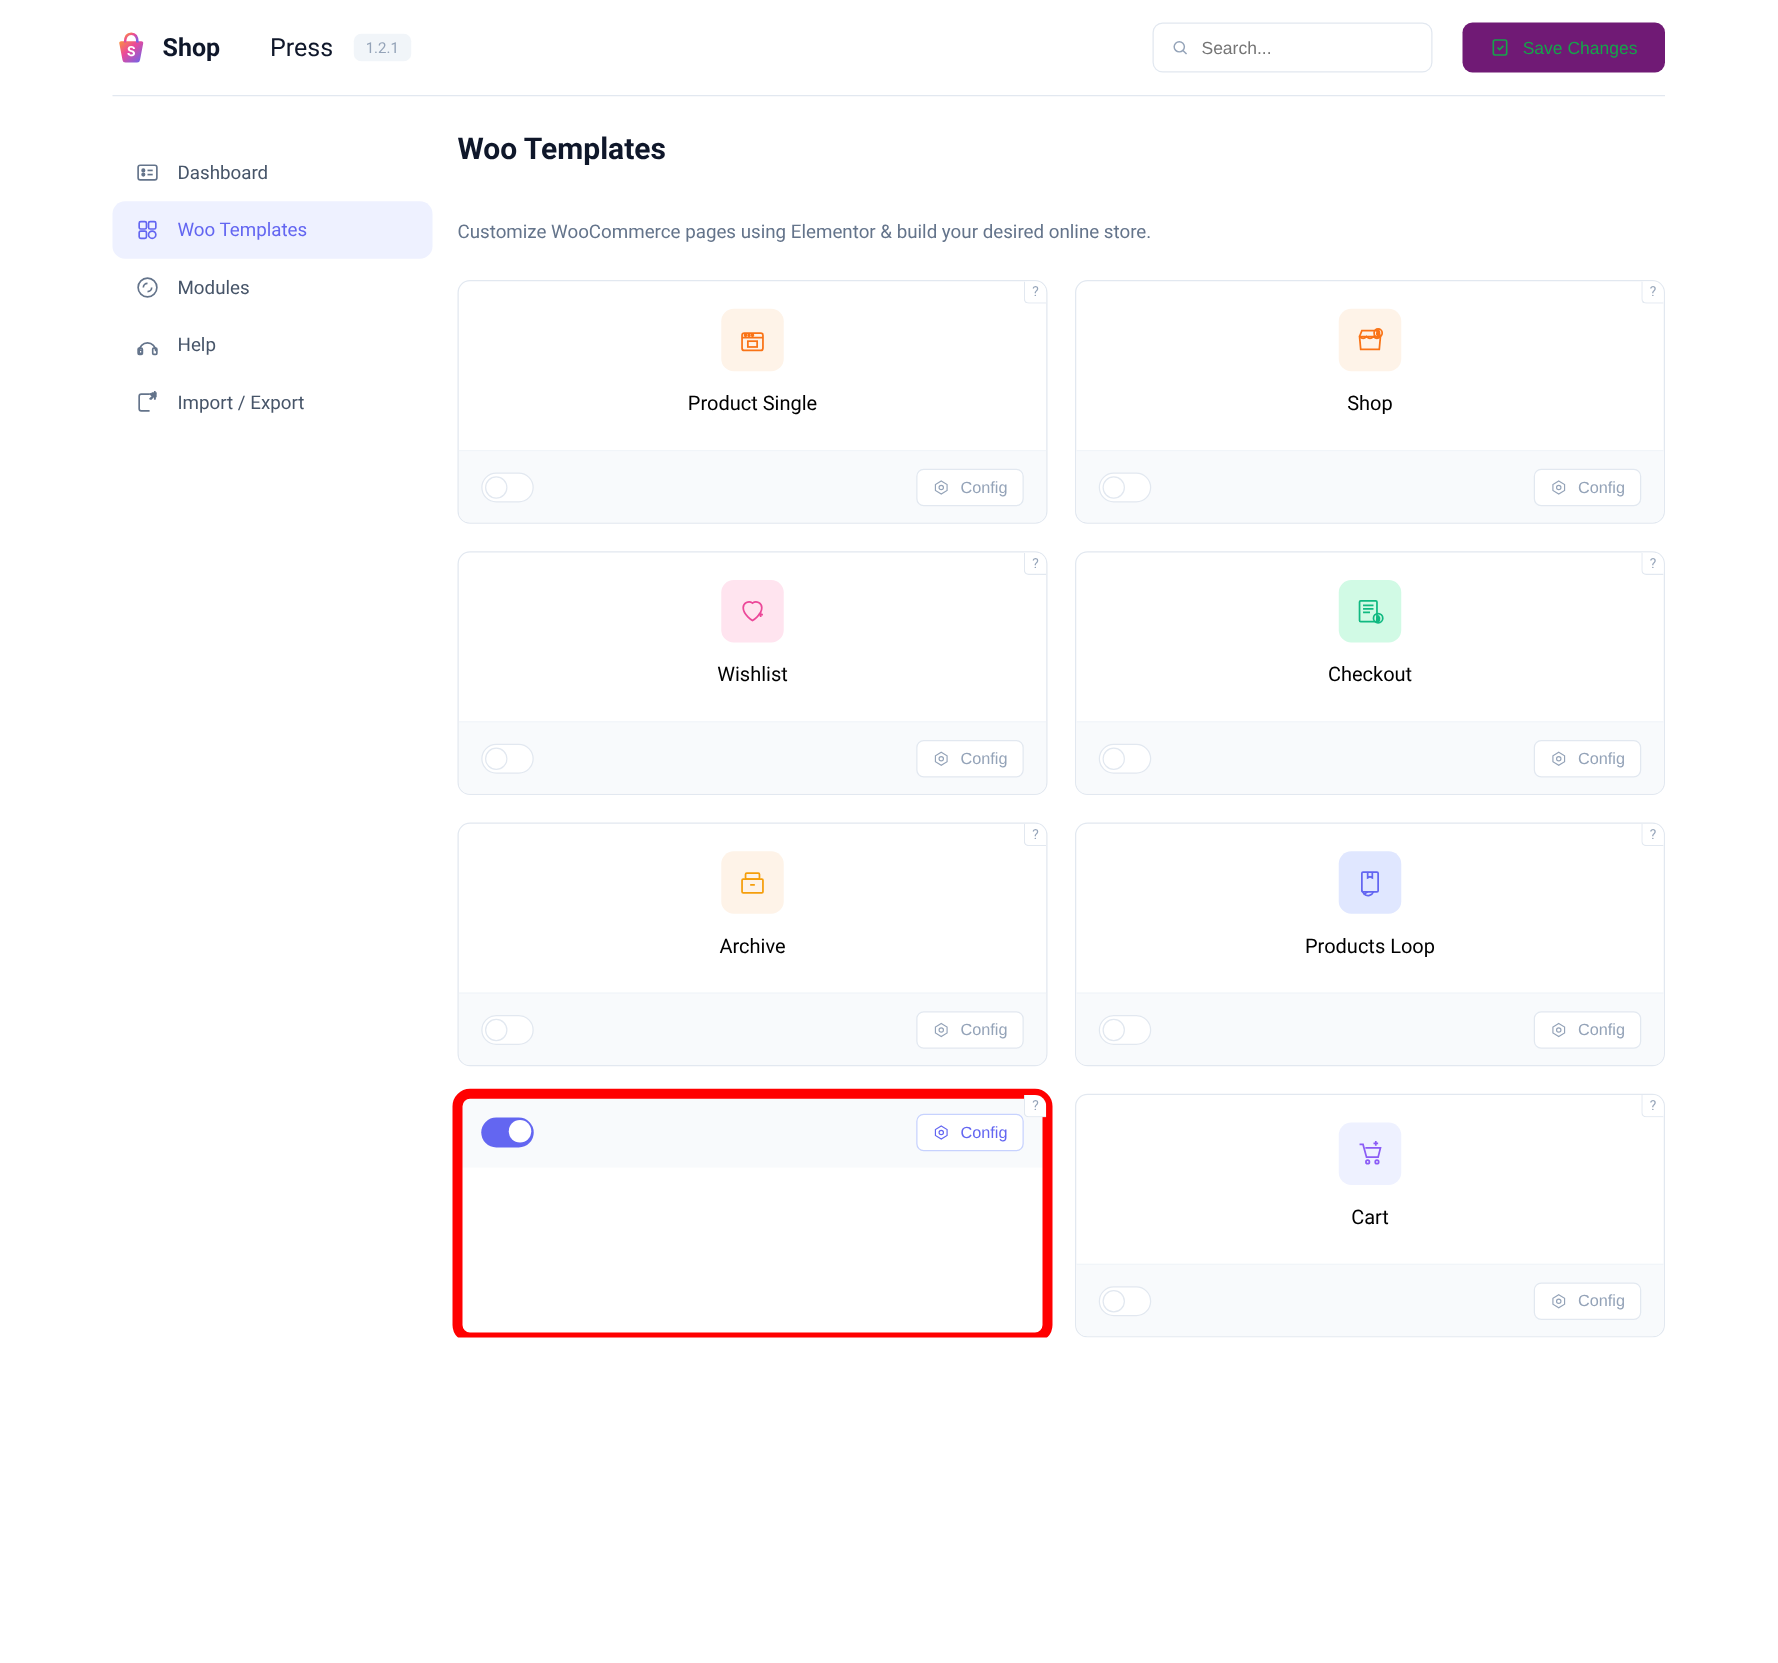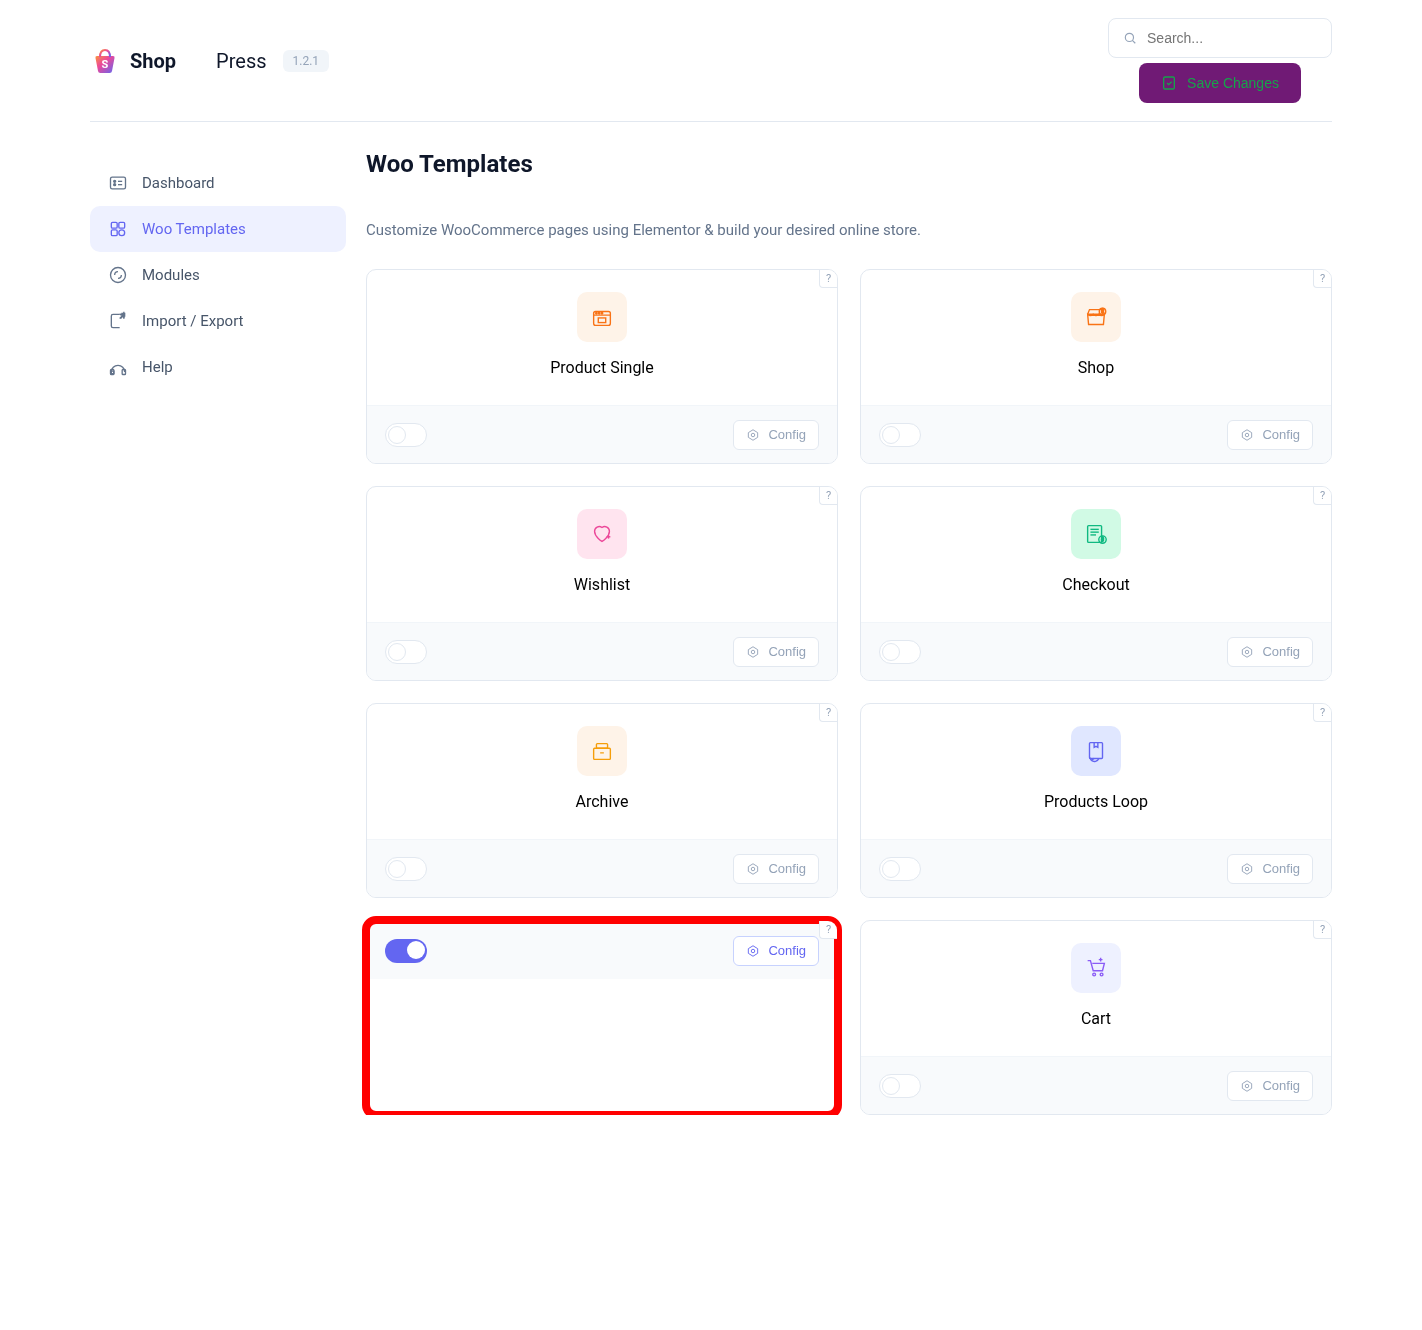--- a/index.html
+++ b/index.html
@@ -4,21 +4,21 @@
 <style>
 * { box-sizing: border-box; margin: 0; padding: 0; }
 body { font-family: -apple-system, BlinkMacSystemFont, "Segoe UI", Roboto, sans-serif; background:#fff; color:#475569; }
 .page { width:1422px; margin:0 auto; padding:0 90px; }
 .topbar { display:flex; align-items:center; justify-content:space-between; padding:18px 0; border-bottom:1px solid #e2e8f0;}
 .brand { display:flex; align-items:center; gap:10px;}
 .logo { width:30px; height:30px;}
 .brand-name { font-size:20px; font-weight:700; color:#0f172a; }
 .brand-name .thin { font-weight:400;margin-left:40px; }
 .version { background:#f1f5f9; color:#94a3b8; font-size:12px; padding:4px 10px; border-radius:6px; margin-left:6px;}
-.top-actions { display:flex; align-items:center; gap:5px;flex-direction:column;}
+.top-actions { display:flex; align-items:flex-start; gap:24px;}
 .search { width:224px; height:40px; border:1px solid #e2e8f0; border-radius:8px; display:flex; align-items:center; padding:0 14px; gap:10px;}
 .search input { border:none; outline:none; font-size:14px; color:#64748b; width:100%;}
 .save-btn { display:flex; align-items:center; gap:10px; background:#701a75; color:#16a34a; border:none; height:40px; padding:0 22px; border-radius:8px; font-size:14px; font-weight:500; cursor:pointer;}
 .layout { display:flex; gap:0; padding-top:28px;}
 .sidebar { width:276px; flex:none; padding-right:20px; padding-top:10px;}
 .nav-item { display:flex; align-items:center; gap:14px; height:46px; padding:0 18px; border-radius:10px; color:#475569; cursor:pointer; font-size:15px;}
 .nav-item.active { background:#eef1ff; color:#6366f1;}
 .nav-item svg { width:20px; height:20px; }
 .main { flex:1; }
 .main h1 { font-size:24px; font-weight:700; color:#0f172a; margin-bottom:16px;}
@@ -104,38 +104,38 @@
       <div class="nav-item">
         <svg viewBox="0 0 24 24" fill="none" stroke="#64748b" stroke-width="1.6">
             <circle cx="12" cy="12" r="9"></circle>
             <path d="M8 12a4 4 0 0 1 4-4"></path>
             <path d="M16 12a4 4 0 0 1-4 4"></path>
           </svg>
         <span>Modules</span>
       </div>
       <div class="nav-item">
         <svg viewBox="0 0 24 24" fill="none" stroke="#64748b" stroke-width="1.6">
+            <path d="M4 18a8 8 0 1 1 16 0"></path>
+            <path d="M4 18v2h3v-3H4z" fill="none"></path>
+            <rect x="3" y="15" width="4" height="6" rx="1"></rect>
+            <rect x="17" y="15" width="4" height="6" rx="1"></rect>
+          </svg>
+        <span>Help</span>
+      </div>
+      <div class="nav-item">
+        <svg viewBox="0 0 24 24" fill="none" stroke="#64748b" stroke-width="1.6">
             <path d="M14 4h-8a2 2 0 0 0-2 2v12a2 2 0 0 0 2 2h8"></path>
             <path d="M15 9l4-4"></path>
             <path d="M19 5v4h-4" transform="translate(0 -4)"></path>
             <path d="M14 4l5 0 0 5" fill="none"></path>
             <path d="M14 4 L19 4 L19 9" fill="none"></path>
             <polyline points="16 3 20 3 20 7"></polyline>
             <line x1="14" y1="9" x2="20" y2="3"></line>
           </svg>
         <span>Import / Export</span>
-      </div>
-      <div class="nav-item">
-        <svg viewBox="0 0 24 24" fill="none" stroke="#64748b" stroke-width="1.6">
-            <path d="M4 18a8 8 0 1 1 16 0"></path>
-            <path d="M4 18v2h3v-3H4z" fill="none"></path>
-            <rect x="3" y="15" width="4" height="6" rx="1"></rect>
-            <rect x="17" y="15" width="4" height="6" rx="1"></rect>
-          </svg>
-        <span>Help</span>
       </div>
     </div>
 
     <div class="main">
       <h1>Woo Templates</h1>
       <p class="sub">Customize WooCommerce pages using Elementor &amp; build your desired online store.</p>
       <div class="grid" id="grid">
           <div class="card">
             <div class="help">?</div>
             <div class="card-body">

